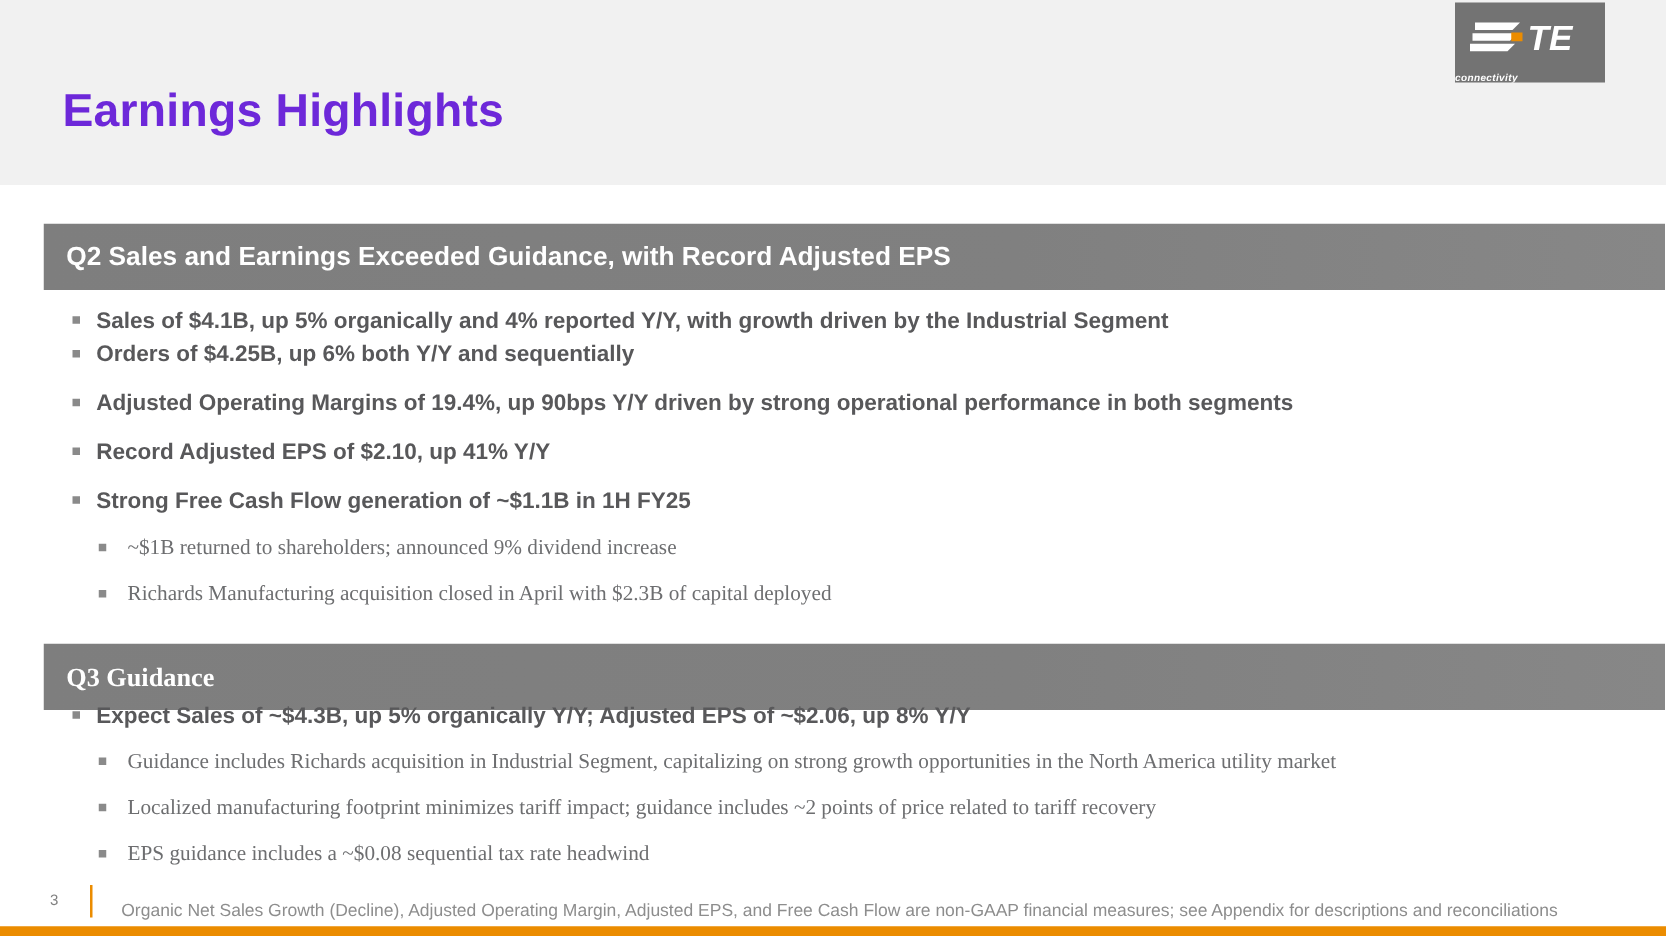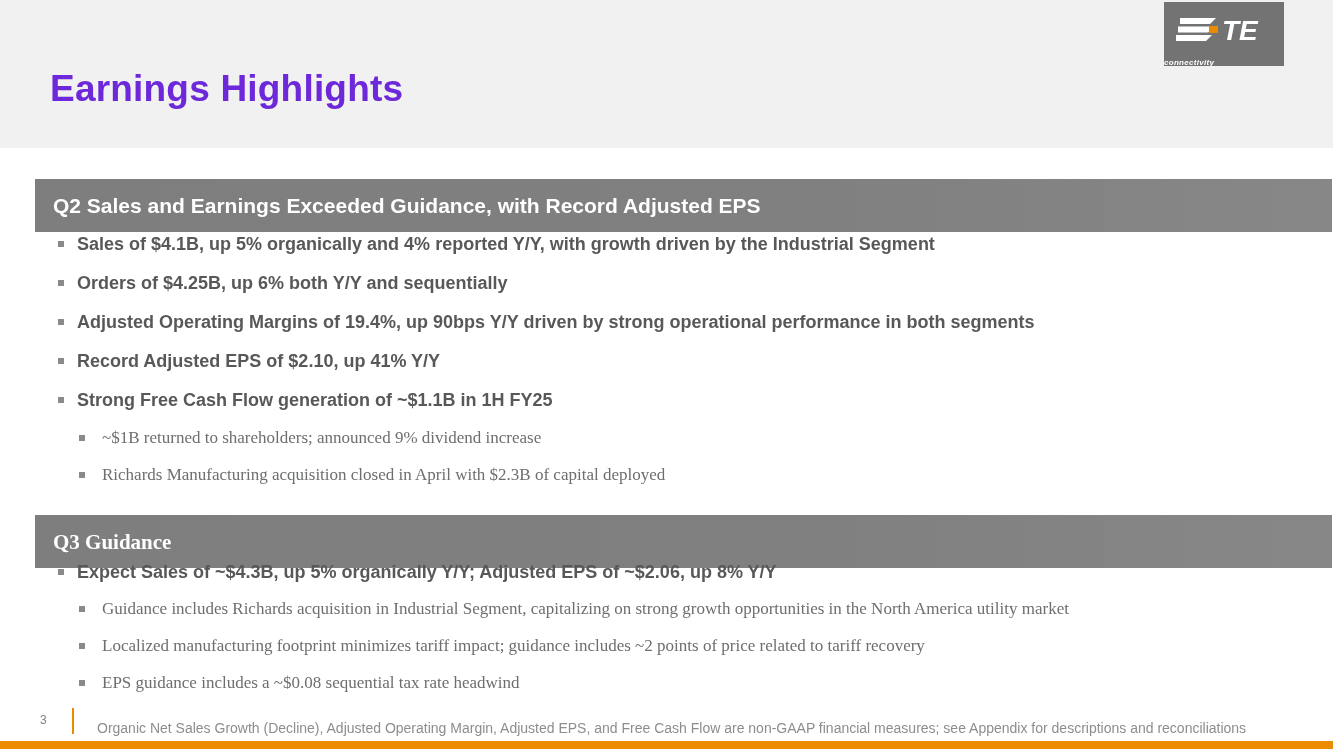--- a/index.html
+++ b/index.html
@@ -185,21 +185,21 @@
     <rect x="33" y="11" width="9" height="7" fill="#eb8c00"></rect>
     <text x="46" y="25" font-family="'Liberation Sans', sans-serif" font-size="28" font-weight="bold" font-style="italic" fill="#ffffff">TE</text>
   </svg>
   <div class="logo-sub">connectivity</div>
 </div>
 
 <div class="section-bar" id="bar-q2">
   <span class="section-title">Q2 Sales and Earnings Exceeded Guidance, with Record Adjusted EPS</span>
 </div>
 
-<div class="bullet lvl1" style="top:232px">
+<div class="bullet lvl1" style="top:244px">
   <span class="marker"></span>
   <span class="text">Sales of $4.1B, up 5% organically and 4% reported Y/Y, with growth driven by the Industrial Segment</span>
 </div>
 <div class="bullet lvl1" style="top:271px">
   <span class="marker"></span>
   <span class="text">Orders of $4.25B, up 6% both Y/Y and sequentially</span>
 </div>
 <div class="bullet lvl1" style="top:310px">
   <span class="marker"></span>
   <span class="text">Adjusted Operating Margins of 19.4%, up 90bps Y/Y driven by strong operational performance in both segments</span>

